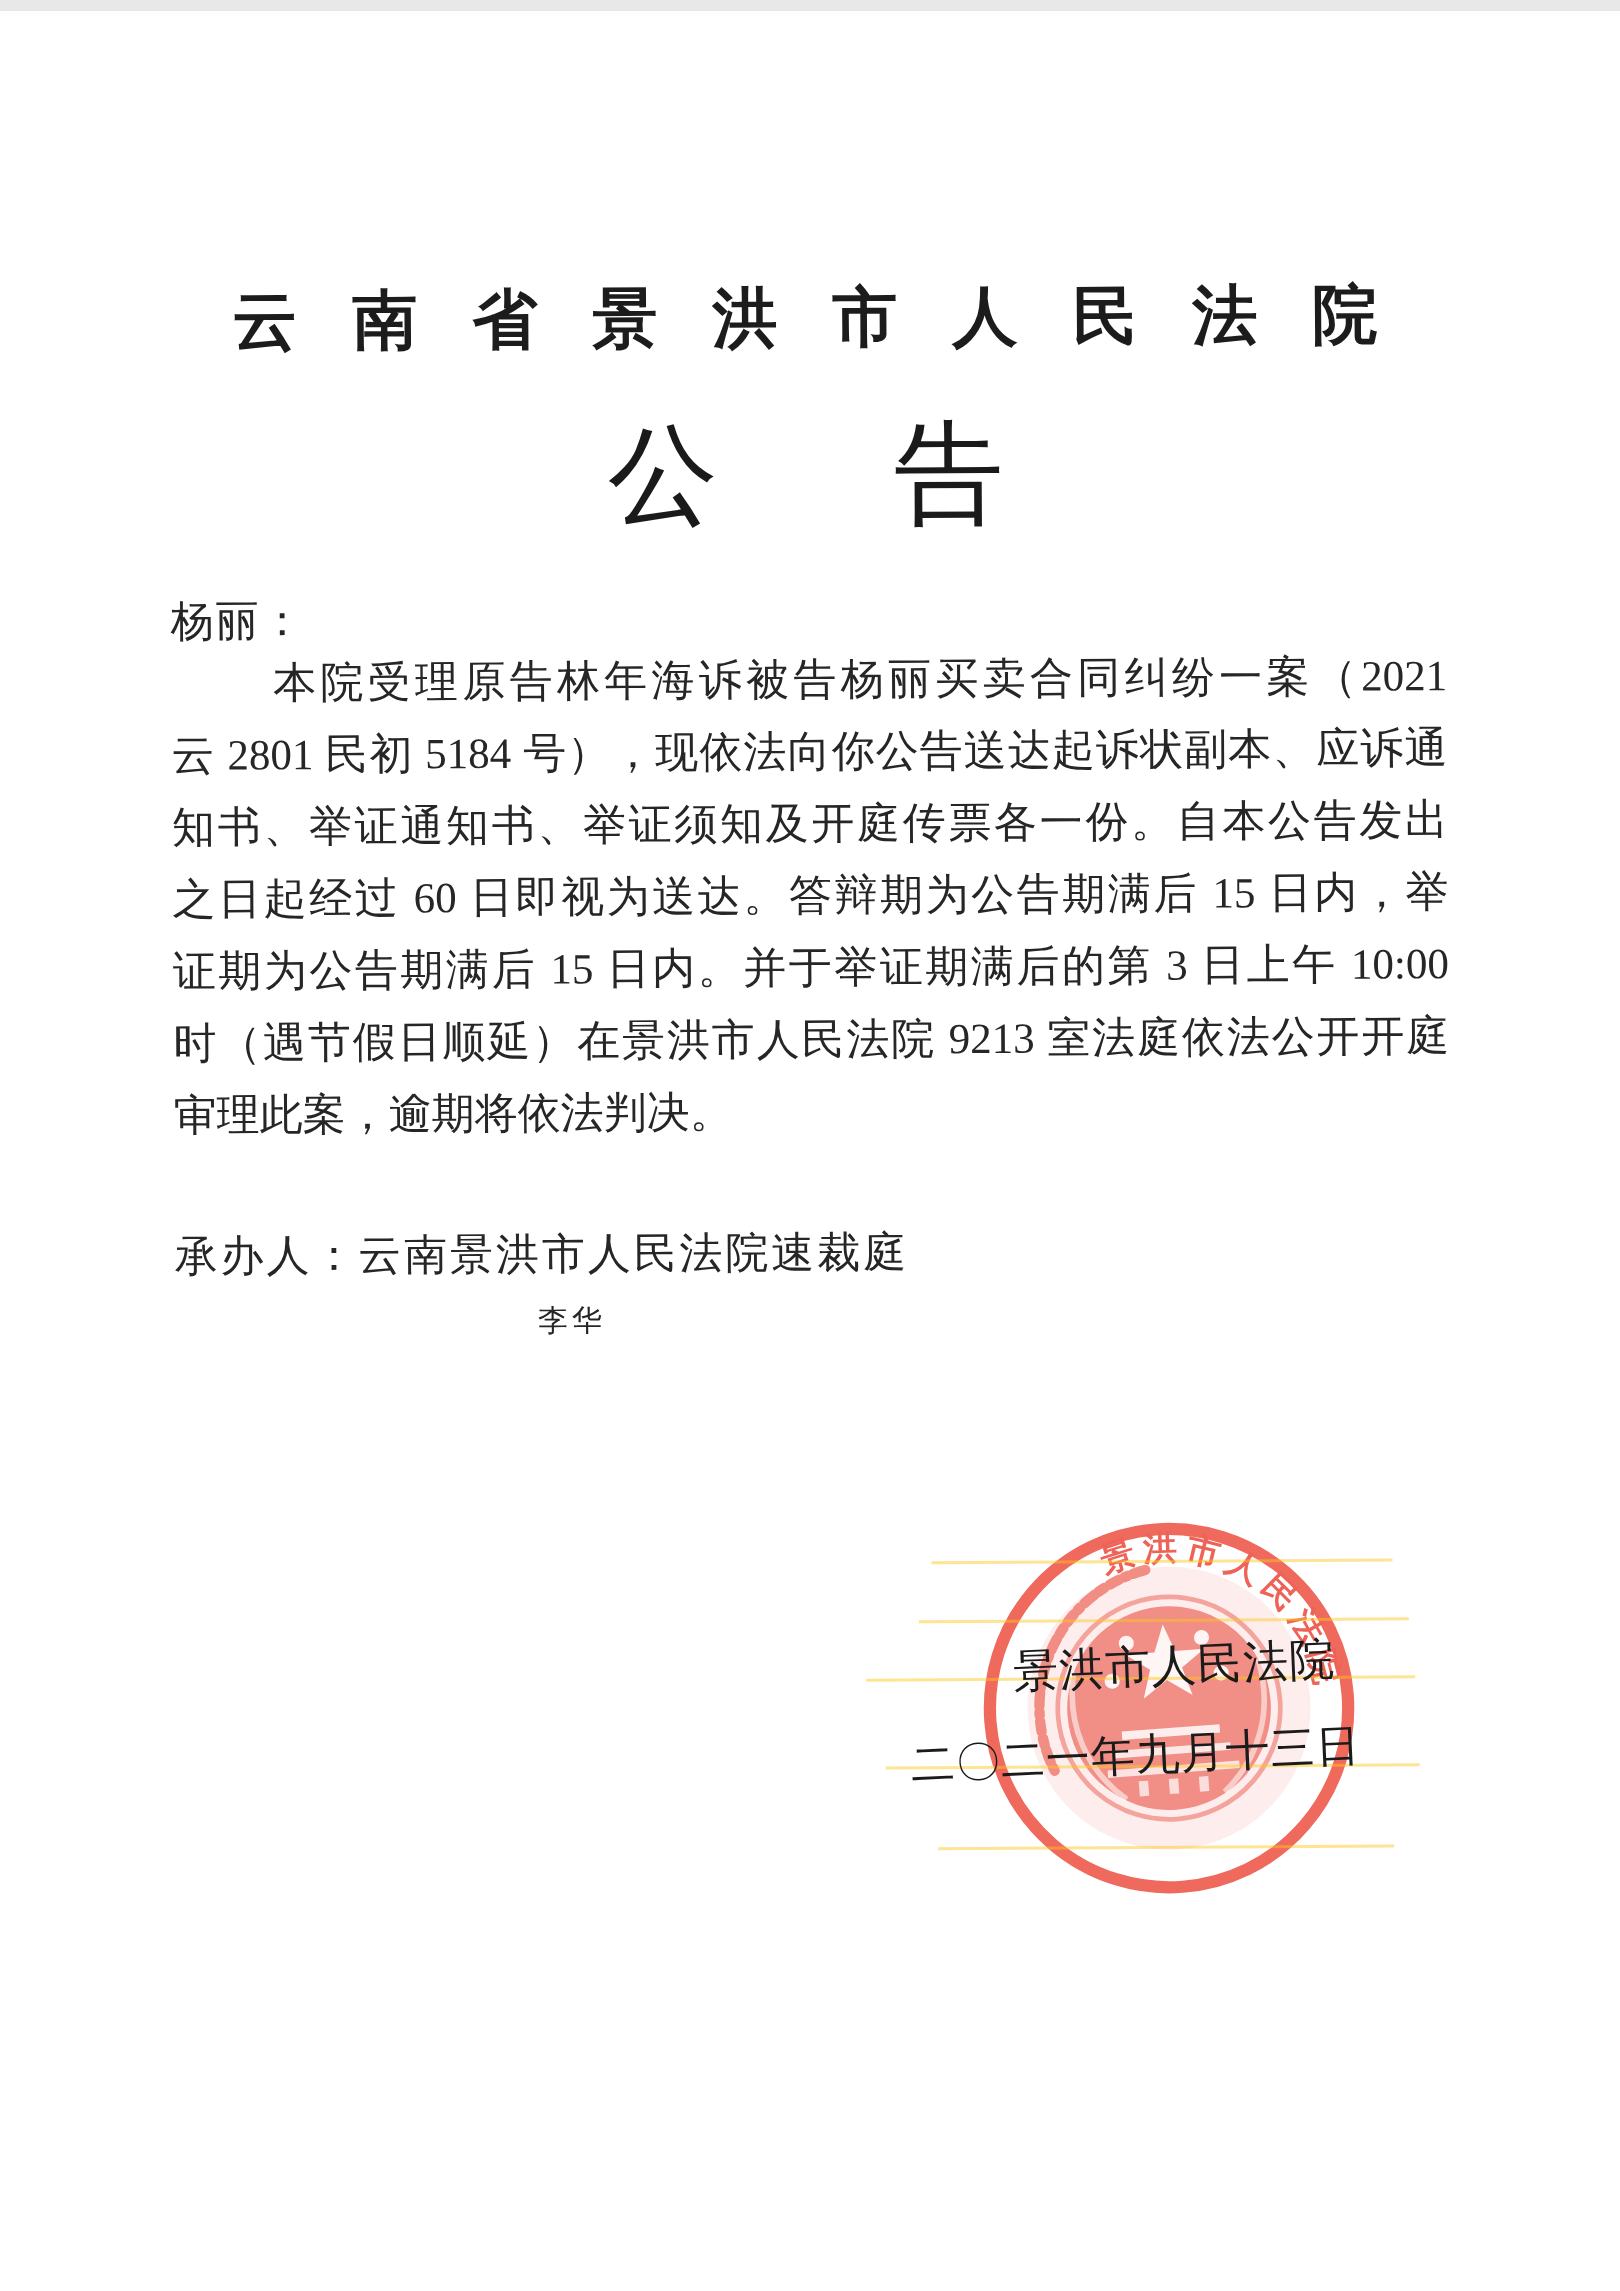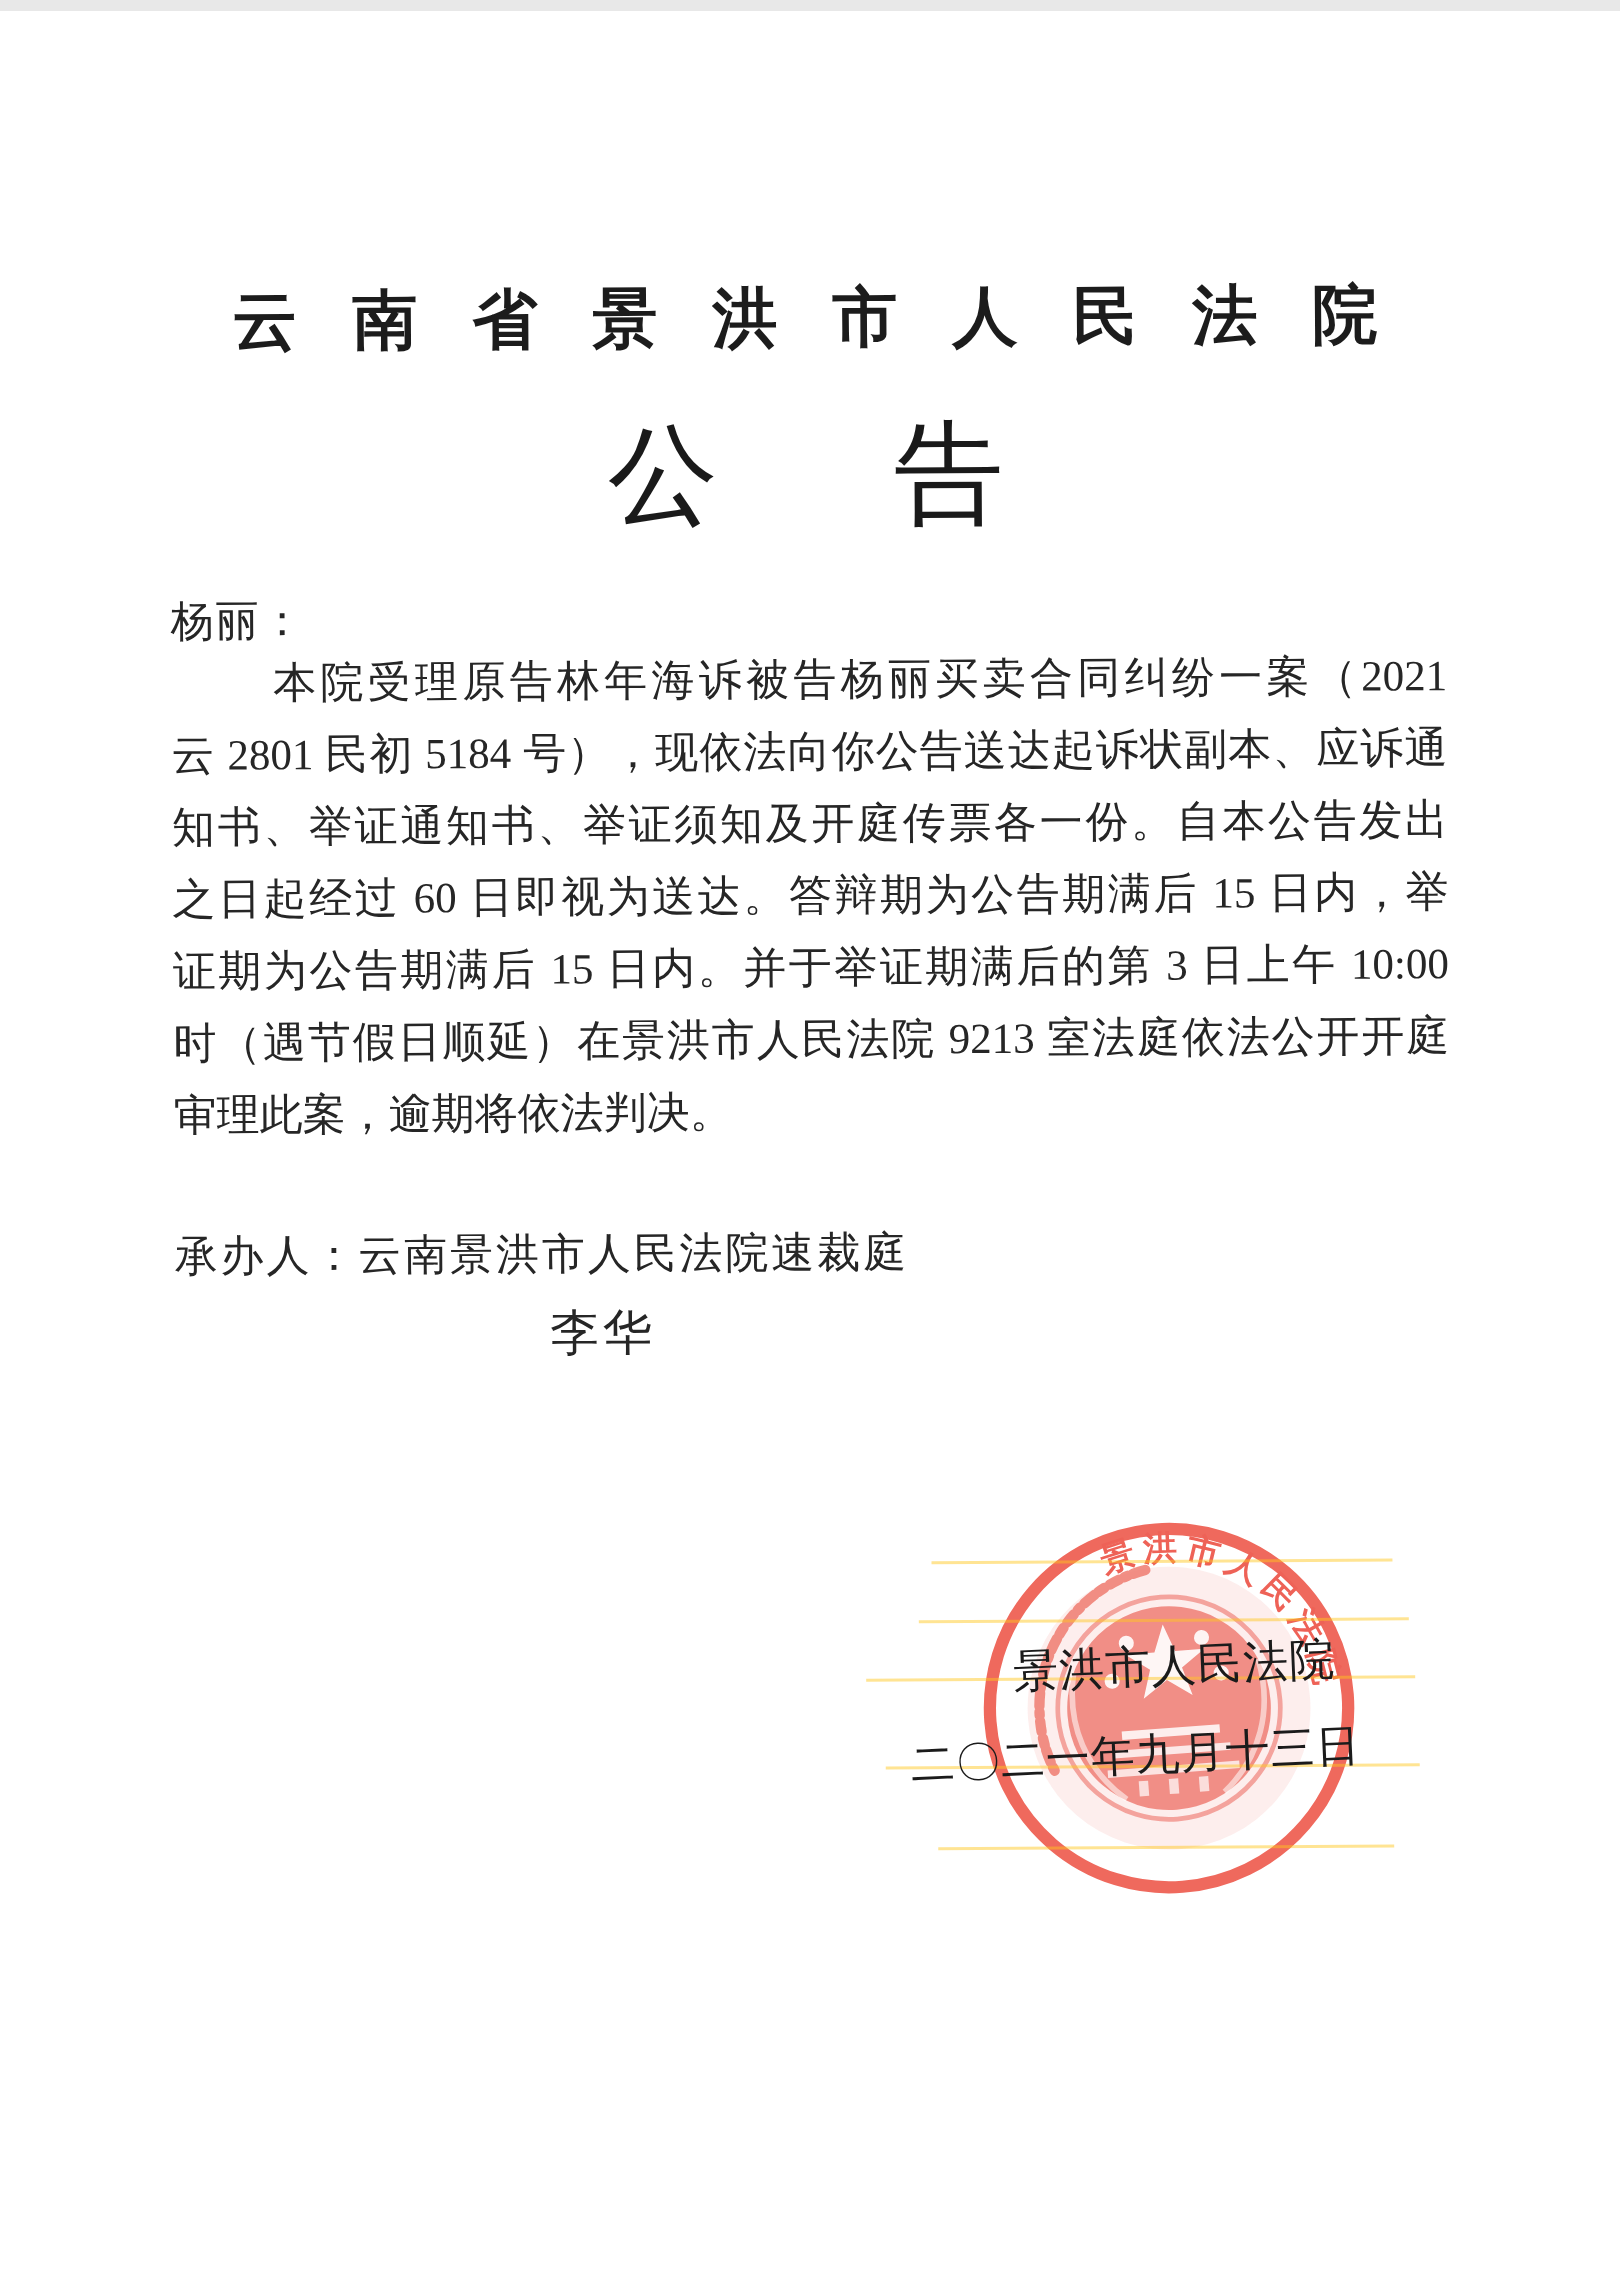--- a/index.html
+++ b/index.html
@@ -40,22 +40,22 @@
     text-align-last:justify;
     white-space:nowrap;
   }
   .bline.first{text-indent:102px;}
   .bline.last{text-align-last:left;white-space:normal;}
   .handler-line{
     position:absolute;left:174px;top:1213px;
     font-size:43px;letter-spacing:2.9px;
   }
   .handler-name{
-    position:absolute;left:549px;top:1288px;
-    font-size:49px;letter-spacing:3.9px;text-align:right;
+    position:absolute;left:537px;top:1288px;
+    font-size:30px;letter-spacing:3.9px;text-align:right;
   }
   .seal{
     position:absolute;left:963px;top:1506px;width:406px;height:396px;
     transform:rotate(-4deg);
   }
   .sig-court{
     position:absolute;left:1010px;top:1627px;
     font-size:45px;letter-spacing:1px;color:#1b1b1b;
     transform:rotate(-2deg);white-space:nowrap;
   }

